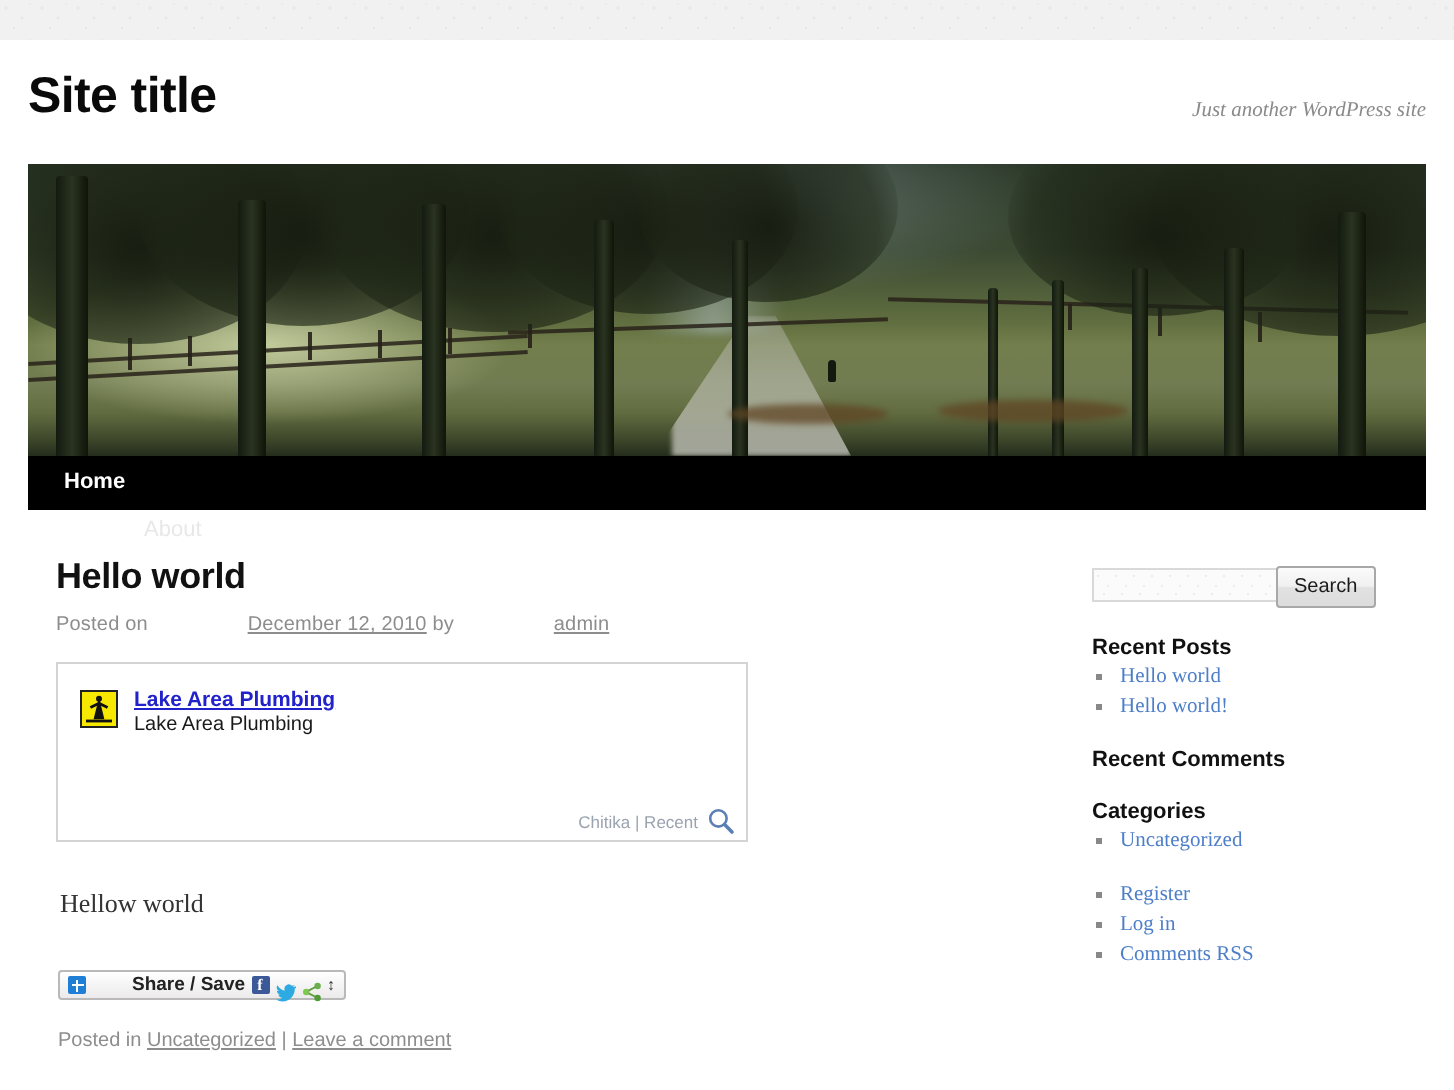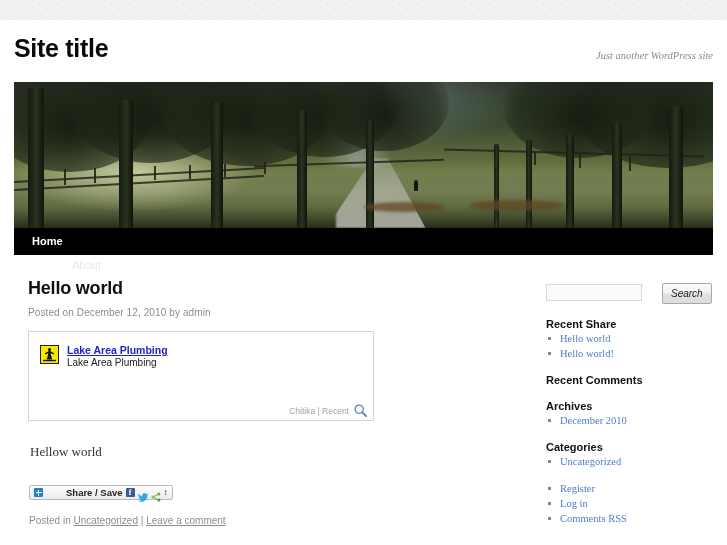--- a/index.html
+++ b/index.html
@@ -181,20 +181,22 @@
     letter-spacing: -0.2px;
   }
   .entry-meta {
     margin-top: 8px;
     font-size: 10px;
     color: #8d8d8d;
     letter-spacing: 0.1px;
   }
   .entry-meta a {
     color: #8d8d8d;
+    text-decoration: underline;
+    margin-left: 47px;
   }
 
   
   .ad-box {
     position: absolute;
     top: 331px;
     left: 28px;
     width: 346px;
     height: 90px;
     border: 1px solid #d4d4d4;
@@ -341,31 +343,30 @@
       radial-gradient(circle at 7px 8px, #eeeeee 0.6px, transparent 0.8px),
       radial-gradient(circle at 5px 12px, #ebebeb 0.5px, transparent 0.7px);
     background-size: 9px 15px, 9px 15px, 9px 15px;
     outline: none;
     font-size: 9px;
     padding: 0 2px;
     color: #555;
   }
   .search-button {
     position: absolute;
-    left: 116px; top: -1px;
+    left: 92px; top: -1px;
     height: 21px;
     padding: 0 8px;
     font-size: 10px;
     color: #1b1b1b;
     border: 1px solid #a8a8a8;
     border-radius: 2px;
     background: linear-gradient(to bottom, #fbfbfb 0%, #f0f0f0 48%, #e1e1e1 52%, #dcdcdc 100%);
     cursor: pointer;
     font-family: "Liberation Sans", sans-serif;
-    font-style: italic;
   }
   .widget { margin-top: 14px; }
   .widget-title {
     margin: 0 0 2px 0;
     font-size: 11px;
     font-weight: bold;
     color: #111111;
   }
   .widget ul {
     list-style: none;
@@ -519,37 +520,31 @@
     <span>Posted in </span><a>Uncategorized</a><span> | </span><a>Leave a comment</a>
   </div>
 
   <div class="sidebar">
     <div class="search-form">
       <input class="search-input" type="text" value="" placeholder="" style="">
       <button class="search-button">Search</button>
     </div>
 
     <div class="widget">
-      <h3 class="widget-title">Recent Share</h3>
+      <h3 class="widget-title">Recent Posts</h3>
       <ul>
         <li><a>Hello world</a></li>
         <li><a>Hello world!</a></li>
       </ul>
     </div>
 
     <div class="widget empty">
       <h3 class="widget-title">Recent Comments</h3>
     </div>
 
-    <div class="widget">
-      <h3 class="widget-title">Archives</h3>
-      <ul>
-        <li><a>December 2010</a></li>
-      </ul>
-    </div>
 
     <div class="widget">
       <h3 class="widget-title">Categories</h3>
       <ul>
         <li><a>Uncategorized</a></li>
       </ul>
     </div>
 
     <div class="widget">
       <ul>

